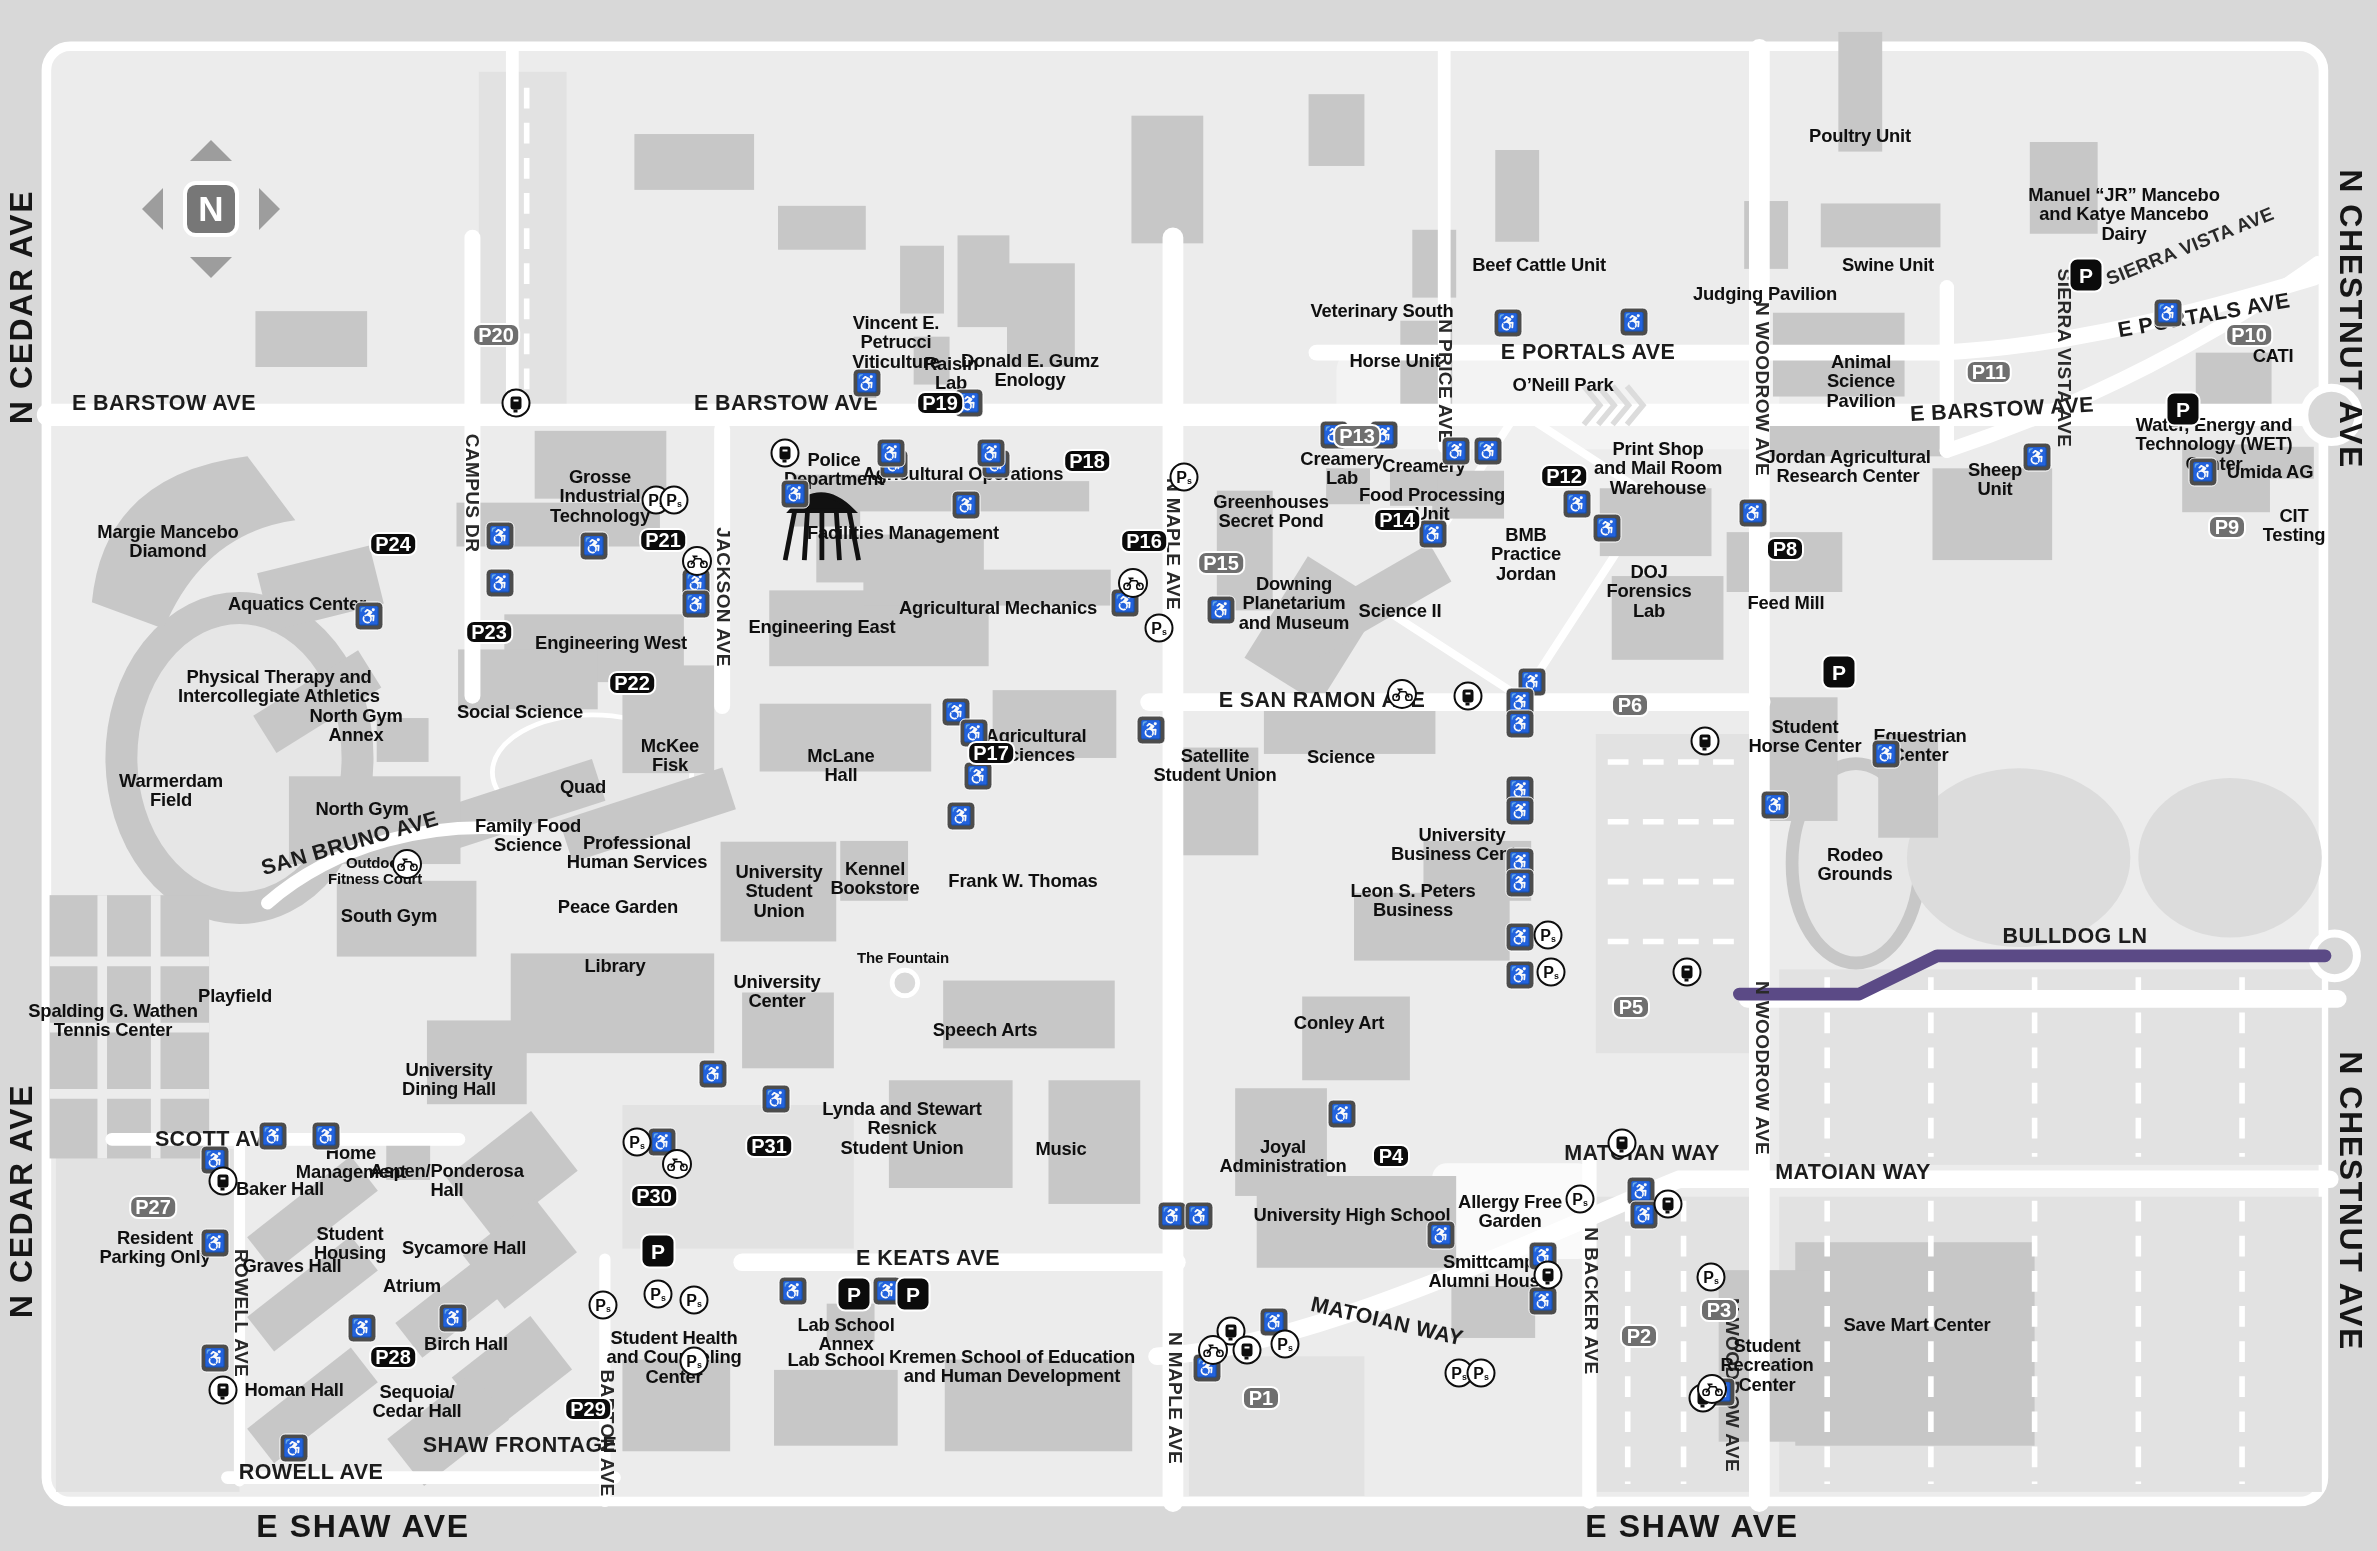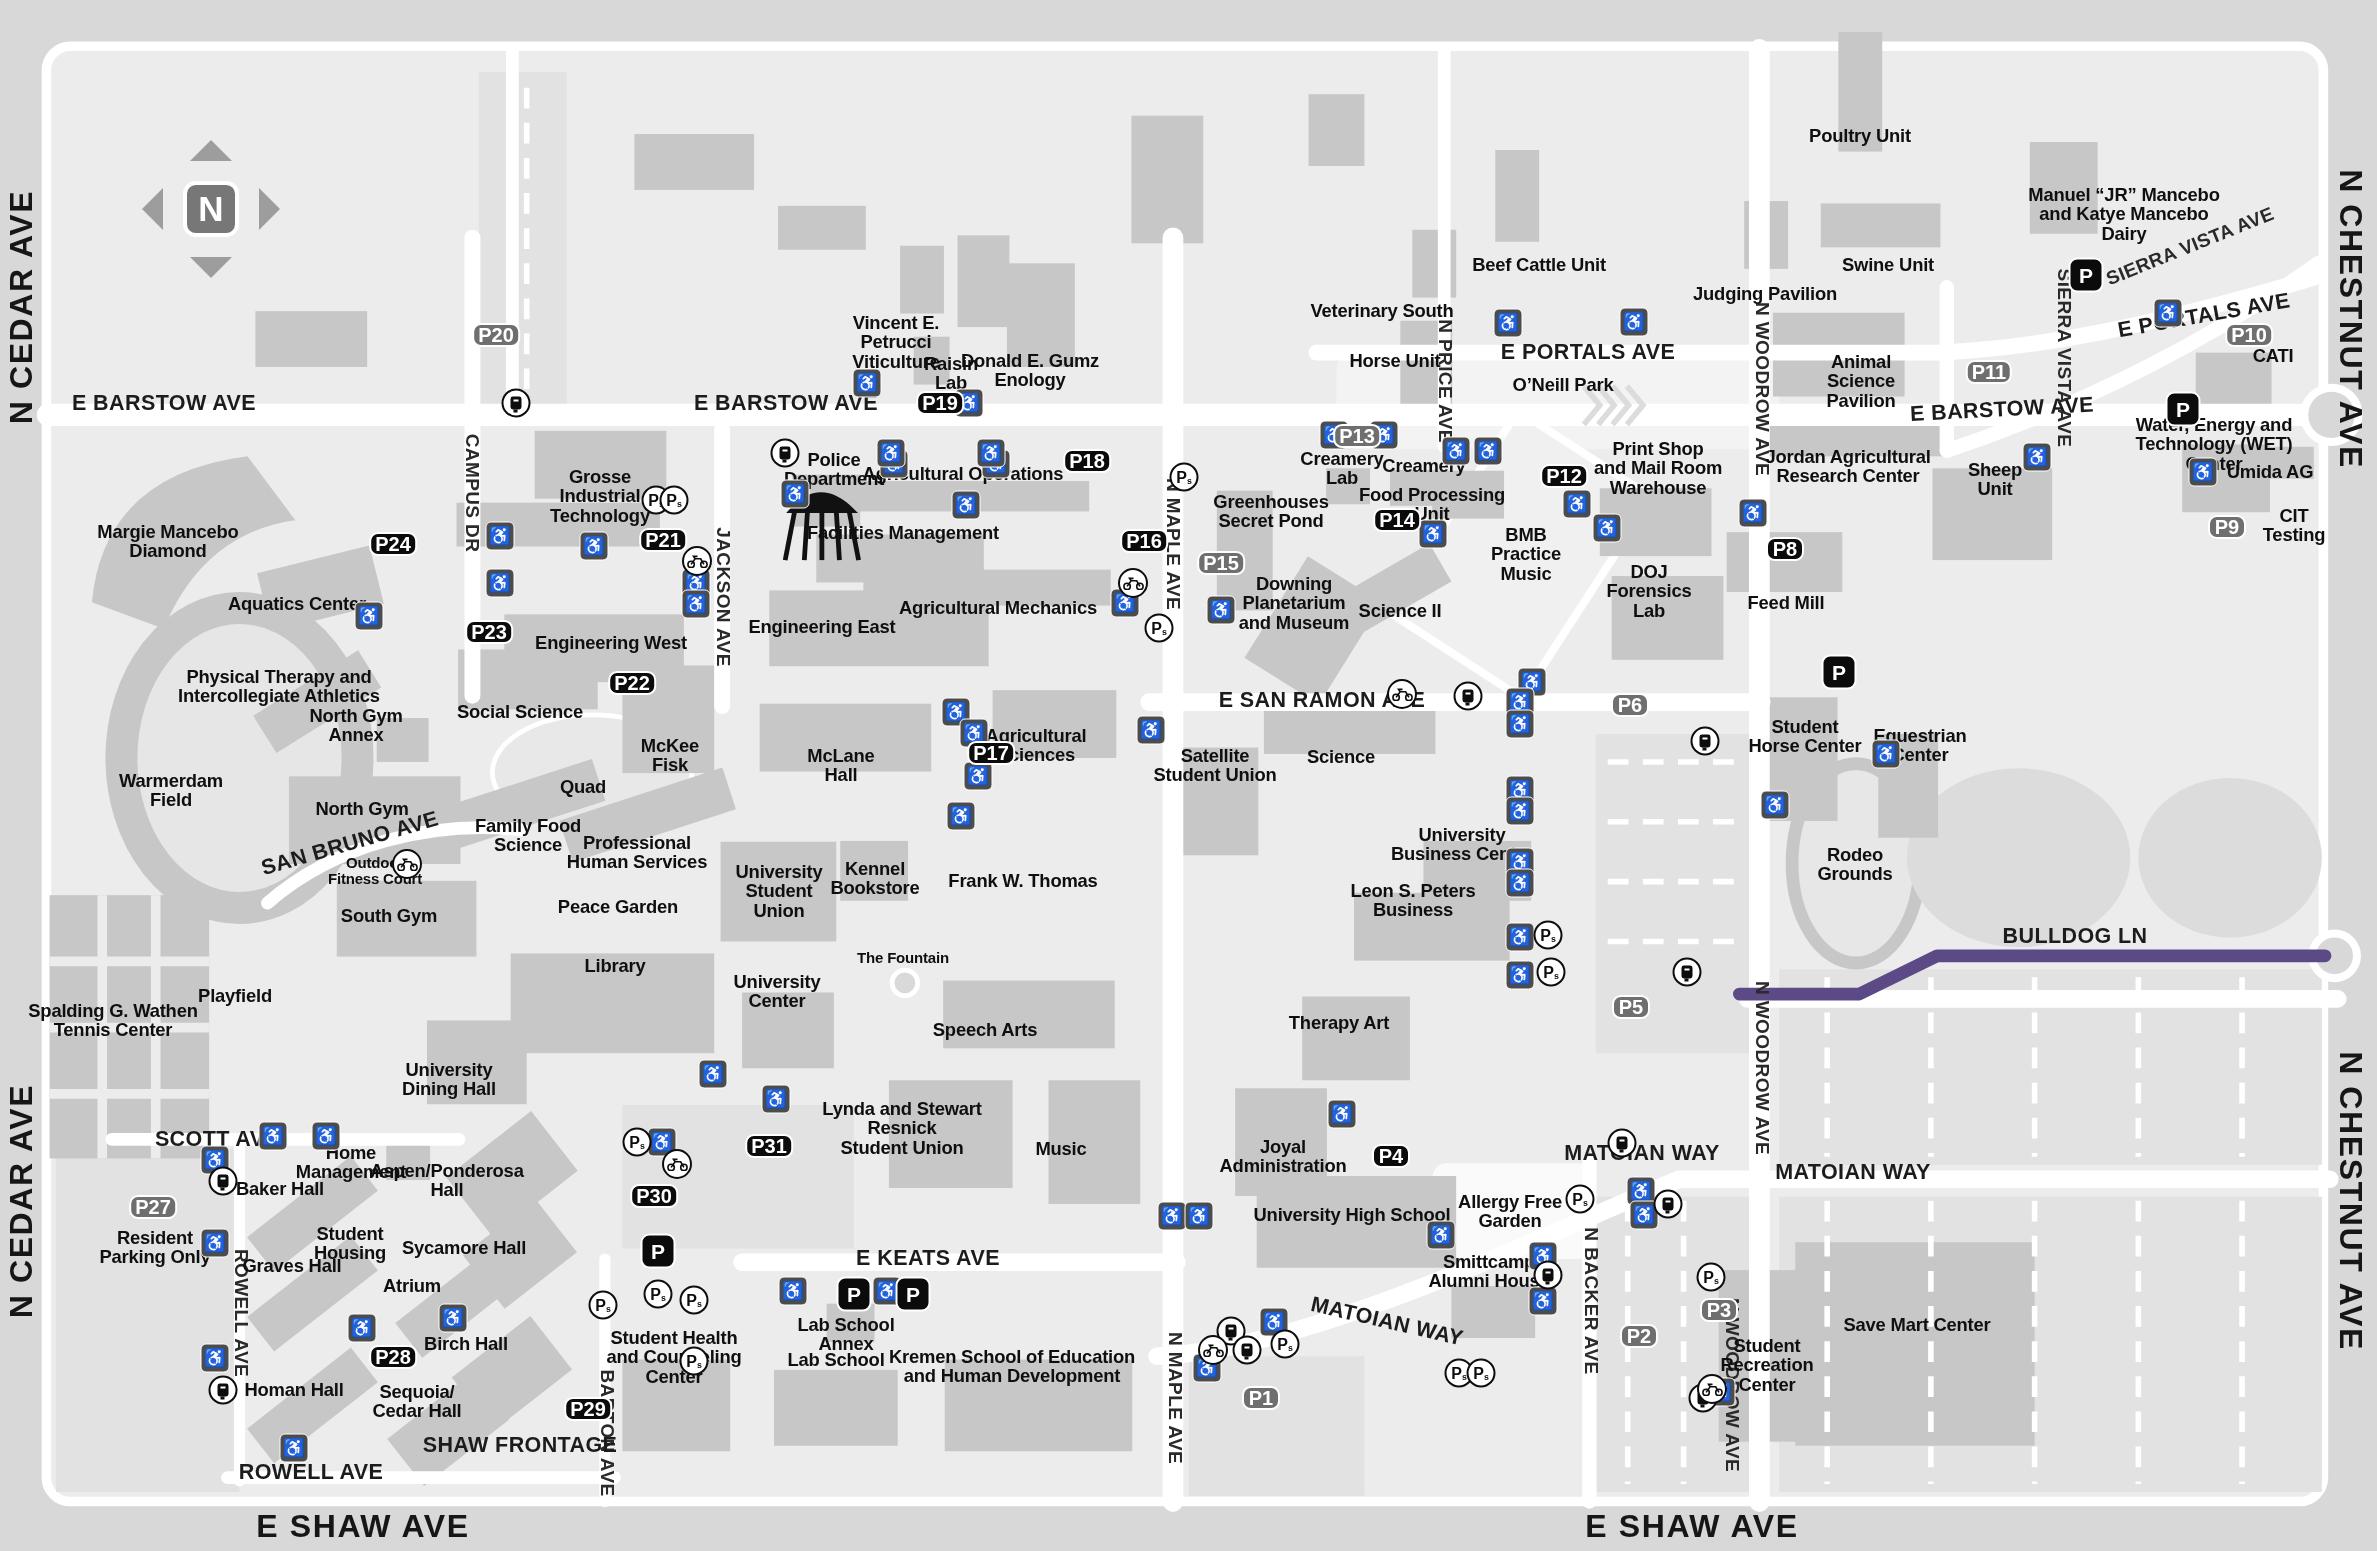--- a/index.html
+++ b/index.html
@@ -322,21 +322,21 @@
 Technology</div>
       <div class="place " style="left: 1271px; top: 511px; transform: translate(-50%, -50%);">Greenhouses
 Secret Pond</div>
       <div class="place " style="left: 1342px; top: 468px; transform: translate(-50%, -50%);">Creamery
 Lab</div>
       <div class="place " style="left: 1424px; top: 466px; transform: translate(-50%, -50%);">Creamery</div>
       <div class="place " style="left: 1432px; top: 504px; transform: translate(-50%, -50%);">Food Processing
 Unit</div>
       <div class="place " style="left: 1526px; top: 554px; transform: translate(-50%, -50%);">BMB
 Practice
-Music</div>
+Jordan</div>
       <div class="place " style="left: 1294px; top: 603px; transform: translate(-50%, -50%);">Downing
 Planetarium
 and Museum</div>
       <div class="place " style="left: 1400px; top: 611px; transform: translate(-50%, -50%);">Science II</div>
       <div class="place " style="left: 1649px; top: 591px; transform: translate(-50%, -50%);">DOJ
 Forensics
 Lab</div>
       <div class="place " style="left: 1658px; top: 468px; transform: translate(-50%, -50%);">Print Shop
 and Mail Room
 Warehouse</div>
@@ -390,21 +390,21 @@
       <div class="place " style="left: 1036px; top: 745px; transform: translate(-50%, -50%);">Agricultural
 Sciences</div>
       <div class="place " style="left: 1023px; top: 881px; transform: translate(-50%, -50%);">Frank W. Thomas</div>
       <div class="place " style="left: 1215px; top: 765px; transform: translate(-50%, -50%);">Satellite
 Student Union</div>
       <div class="place " style="left: 1341px; top: 757px; transform: translate(-50%, -50%);">Science</div>
       <div class="place " style="left: 1462px; top: 844px; transform: translate(-50%, -50%);">University
 Business Center</div>
       <div class="place " style="left: 1413px; top: 900px; transform: translate(-50%, -50%);">Leon S. Peters
 Business</div>
-      <div class="place " style="left: 1339px; top: 1023px; transform: translate(-50%, -50%);">Therapy Art</div>
+      <div class="place " style="left: 1339px; top: 1023px; transform: translate(-50%, -50%);">Conley Art</div>
       <div class="place " style="left: 985px; top: 1030px; transform: translate(-50%, -50%);">Speech Arts</div>
       <div class="place " style="left: 902px; top: 1128px; transform: translate(-50%, -50%);">Lynda and Stewart
 Resnick
 Student Union</div>
       <div class="place " style="left: 1061px; top: 1149px; transform: translate(-50%, -50%);">Music</div>
       <div class="place " style="left: 1283px; top: 1156px; transform: translate(-50%, -50%);">Joyal
 Administration</div>
       <div class="place " style="left: 1352px; top: 1215px; transform: translate(-50%, -50%);">University High School</div>
       <div class="place " style="left: 1510px; top: 1211px; transform: translate(-50%, -50%);">Allergy Free
 Garden</div>

